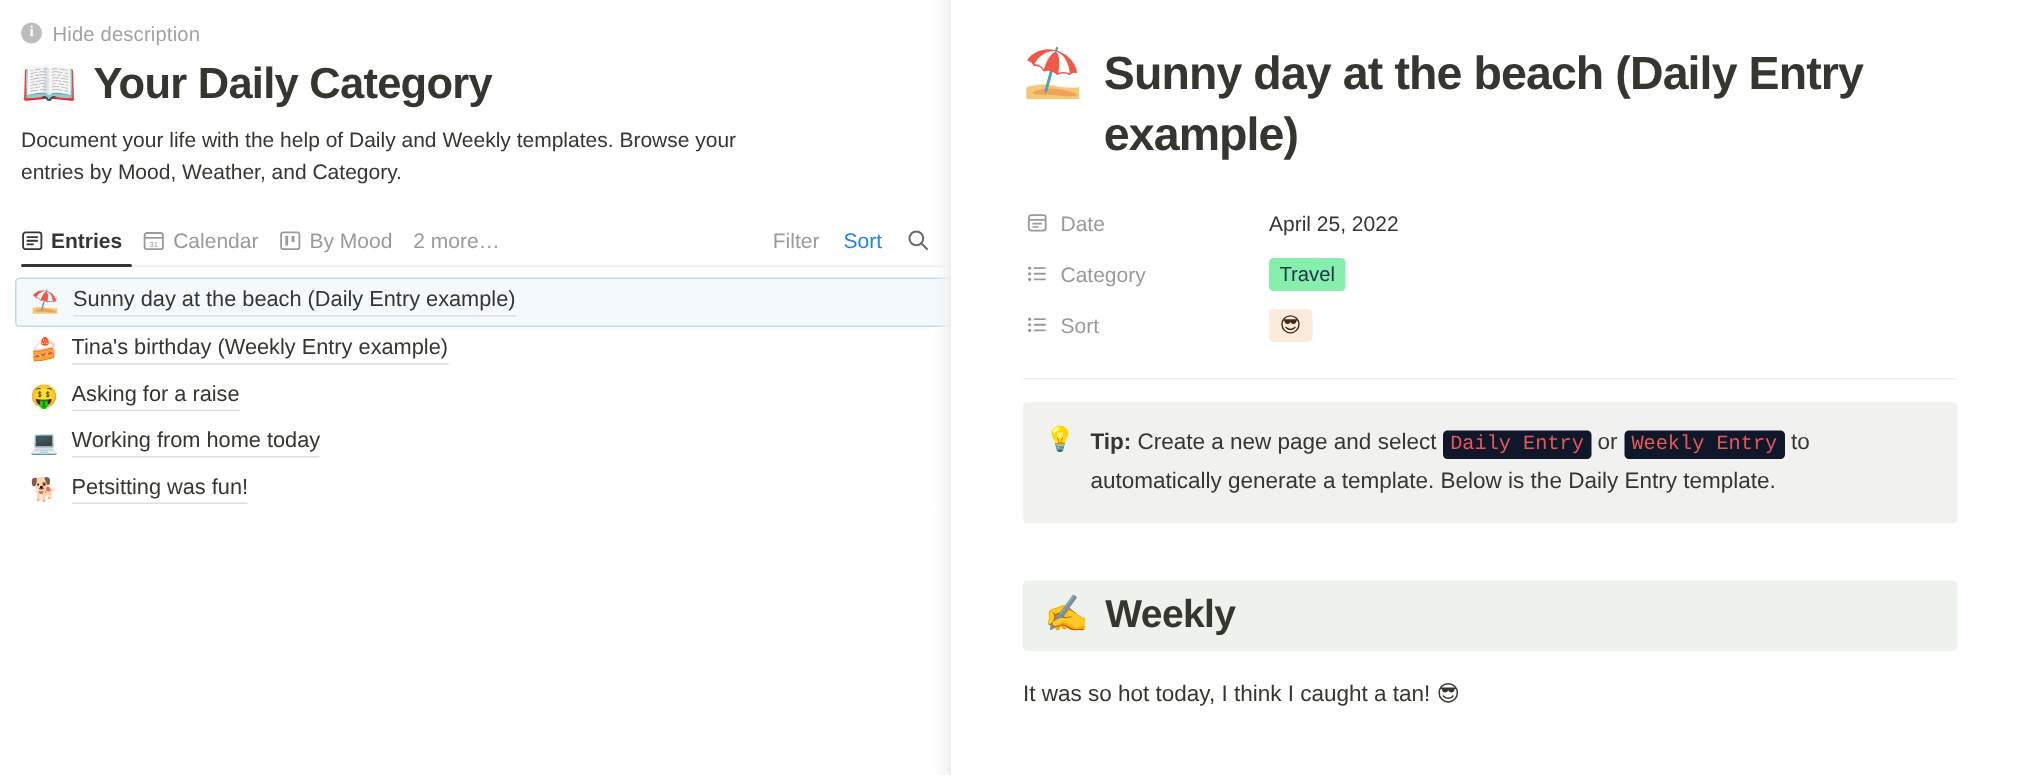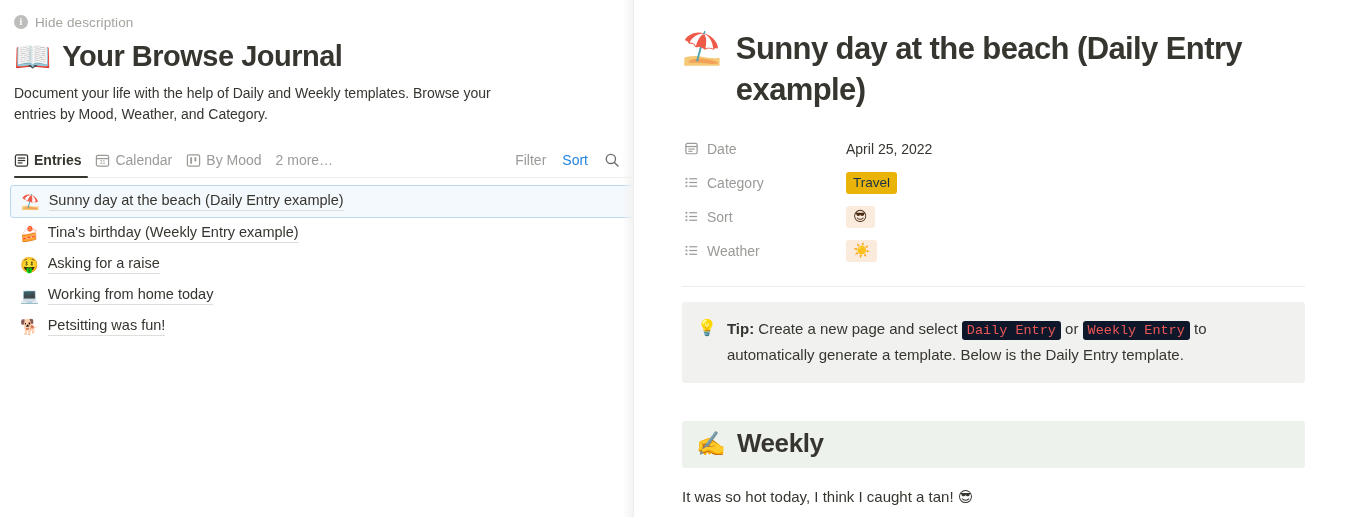--- a/index.html
+++ b/index.html
@@ -151,21 +151,21 @@
     display: flex; align-items: flex-start; gap: 8px;
     width: 162px; flex: 0 0 162px; cursor: pointer;
   }
   .prop-ic { width: 15px; height: 15px; display: block; flex: 0 0 15px; }
   .prop-label-text { font-size: 14px; color: #9b9a97; }
   .prop-value { font-size: 14px; color: #37352f; cursor: pointer; }
   .tag {
     display: inline-block; padding: 2px 7px 3px 7px;
     border-radius: 3px; font-size: 13.5px; line-height: 17px;
   }
-  .tag.blue { background: #eab308; color: #183347; }
+  .tag.blue { background: #86efac; color: #183347; }
   .tag.orange { background: #faebdd; color: #49290f; font-size: 14px; }
 
   .divider {
     height: 1px; background: #ededec; margin: 18px 0 15px 0;
   }
 
   
   .callout {
     background: #f1f1ef; border-radius: 3px;
     padding: 15px 16px 16px 15px;
@@ -205,21 +205,21 @@
   <div class="left-panel">
     <div class="left-inner">
 
       <div class="hide-desc">
         <span class="info-icon">i</span>
         <span class="hide-desc-label">Hide description</span>
       </div>
 
       <div class="page-title">
         <span class="emoji">📖</span>
-        <span class="ttl">Your Browse Journal</span>
+        <span class="ttl">Your Daily Category</span>
       </div>
 
       <div class="page-desc">Document your life with the help of Daily and Weekly templates. Browse your entries by Mood, Weather, and Category.</div>
 
       <div class="tabbar">
         <div class="tabs">
 
           <div class="tab active">
             <svg class="tab-ic" viewBox="0 0 16 16">
               <rect x="1.5" y="2" width="13" height="12" rx="1.8" fill="none" stroke="#37352f" stroke-width="1.3"></rect>
@@ -350,36 +350,20 @@
               <line x1="5.6" y1="8" x2="14" y2="8" stroke="#9b9a97" stroke-width="1.3"></line>
               <line x1="5.6" y1="12" x2="14" y2="12" stroke="#9b9a97" stroke-width="1.3"></line>
             </svg>
             <span class="prop-label-text">Sort</span>
           </div>
           <div class="prop-value">
             <span class="tag orange">😎</span>
           </div>
         </div>
 
-        <div class="prop-row">
-          <div class="prop-label">
-            <svg class="prop-ic" viewBox="0 0 16 16">
-              <circle cx="2.6" cy="4" r="1.15" fill="#9b9a97"></circle>
-              <circle cx="2.6" cy="8" r="1.15" fill="#9b9a97"></circle>
-              <circle cx="2.6" cy="12" r="1.15" fill="#9b9a97"></circle>
-              <line x1="5.6" y1="4" x2="14" y2="4" stroke="#9b9a97" stroke-width="1.3"></line>
-              <line x1="5.6" y1="8" x2="14" y2="8" stroke="#9b9a97" stroke-width="1.3"></line>
-              <line x1="5.6" y1="12" x2="14" y2="12" stroke="#9b9a97" stroke-width="1.3"></line>
-            </svg>
-            <span class="prop-label-text">Weather</span>
-          </div>
-          <div class="prop-value">
-            <span class="tag orange">☀️</span>
-          </div>
-        </div>
 
       </div>
 
       <div class="divider"></div>
 
       <div class="callout">
         <span class="bulb">💡</span>
         <div class="callout-text">
           <b>Tip:</b><span> Create a new page and select </span><code class="inline">Daily Entry</code><span> or </span><code class="inline">Weekly Entry</code><span> to automatically generate a template. Below is the Daily Entry template.</span>
         </div>

